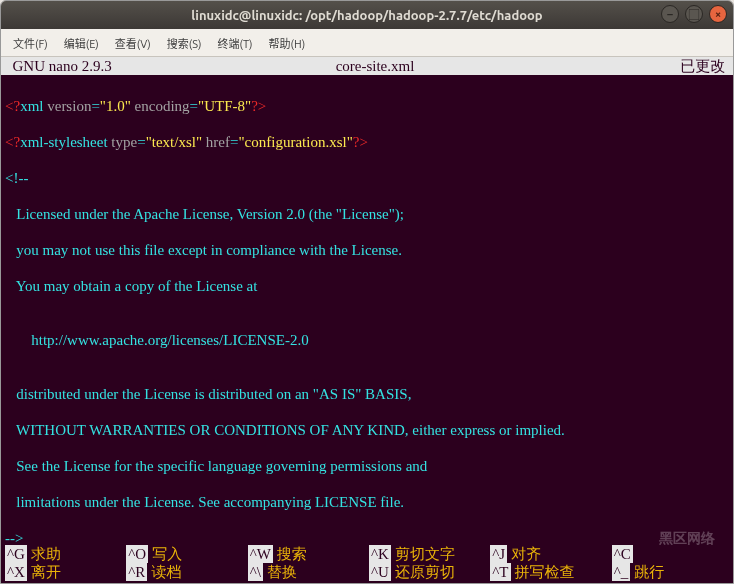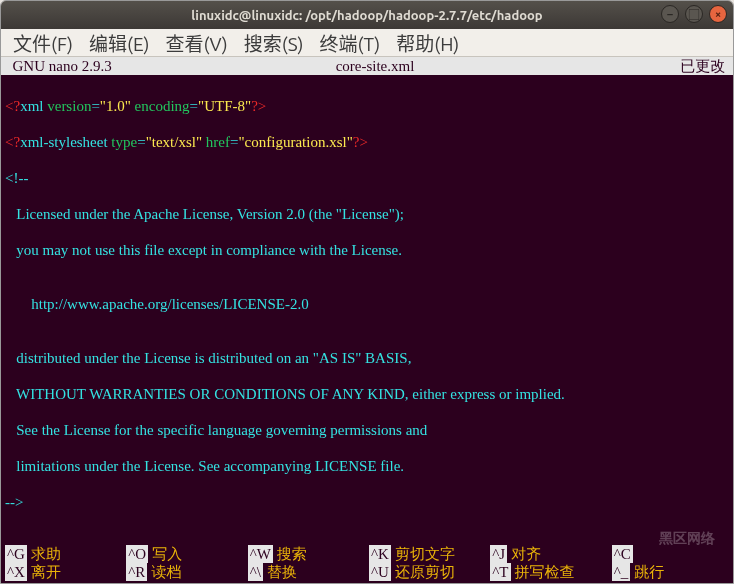--- a/index.html
+++ b/index.html
@@ -34,21 +34,21 @@
       background: #5a5650; color: #2a2724;
       border: 1px solid #2a2724;
     }
     .wc.close { background: #e7653f; color: #5a2414; }
     .menubar {
       height: 28px;
       background: #f2efea;
       display: flex; align-items: center;
       padding: 0 6px; gap: 4px;
       border-bottom: 1px solid #c8c4bd;
-      font-size: 19px;
+      font-size: 11px;
       color: #3c3c3c;
     }
     .menubar .menu { padding: 2px 6px; cursor: default; }
     .terminal {
       flex: 1;
       background: #2c001e;
       color: #eee;
       font-family: Liberation Serif, serif;
       font-size: 15px;
       line-height: 18px;
@@ -64,21 +64,21 @@
     }
     .nano-header .mid { position: absolute; left: 16px; right: 0; text-align: center; }
     .nano-header .left, .nano-header .right { position: relative; z-index: 1; }
     .editor {
       padding: 4px 4px 0 4px;
       white-space: pre;
     }
     .t-red { color: #ef2929; }
     .t-teal { color: #34e2e2; }
     .t-yel { color: #fce94f; }
-    .t-grn { color: #22c55e; }
+    .t-grn { color: #a3a3a3; }
     .shortcuts {
       position: absolute; bottom: 0; left: 0; right: 0;
       background: #2c001e;
       display: grid;
       grid-template-columns: repeat(6, 1fr);
       grid-template-rows: 18px 18px;
       font-size: 15px;
       padding: 0 0 2px 4px;
     }
     .sc { display: flex; align-items: center; gap: 4px; white-space: pre; }
@@ -124,20 +124,21 @@
       <span class="mid">core-site.xml</span>
       <span class="right">已更改 </span>
     </div>
 
     <div class="editor">
 <div><span class="t-red">&lt;?</span><span class="t-teal">xml </span><span class="t-grn">version</span><span class="t-teal">=</span><span class="t-yel">"1.0"</span><span class="t-grn"> encoding</span><span class="t-teal">=</span><span class="t-yel">"UTF-8"</span><span class="t-red">?&gt;</span></div>
 <div><span class="t-red">&lt;?</span><span class="t-teal">xml-stylesheet </span><span class="t-grn">type</span><span class="t-teal">=</span><span class="t-yel">"text/xsl"</span><span class="t-grn"> href</span><span class="t-teal">=</span><span class="t-yel">"configuration.xsl"</span><span class="t-red">?&gt;</span></div>
 <div class="t-teal">&lt;!--</div>
 <div class="t-teal">   Licensed under the Apache License, Version 2.0 (the "License");</div>
 <div class="t-teal">   you may not use this file except in compliance with the License.</div>
+<div class="t-teal">   You may obtain a copy of the License at</div>
 <div></div>
 <div class="t-teal">       http://www.apache.org/licenses/LICENSE-2.0</div>
 <div></div>
 <div class="t-teal">   distributed under the License is distributed on an "AS IS" BASIS,</div>
 <div class="t-teal">   WITHOUT WARRANTIES OR CONDITIONS OF ANY KIND, either express or implied.</div>
 <div class="t-teal">   See the License for the specific language governing permissions and</div>
 <div class="t-teal">   limitations under the License. See accompanying LICENSE file.</div>
 <div class="t-teal">--&gt;</div>
 <div></div>
 

